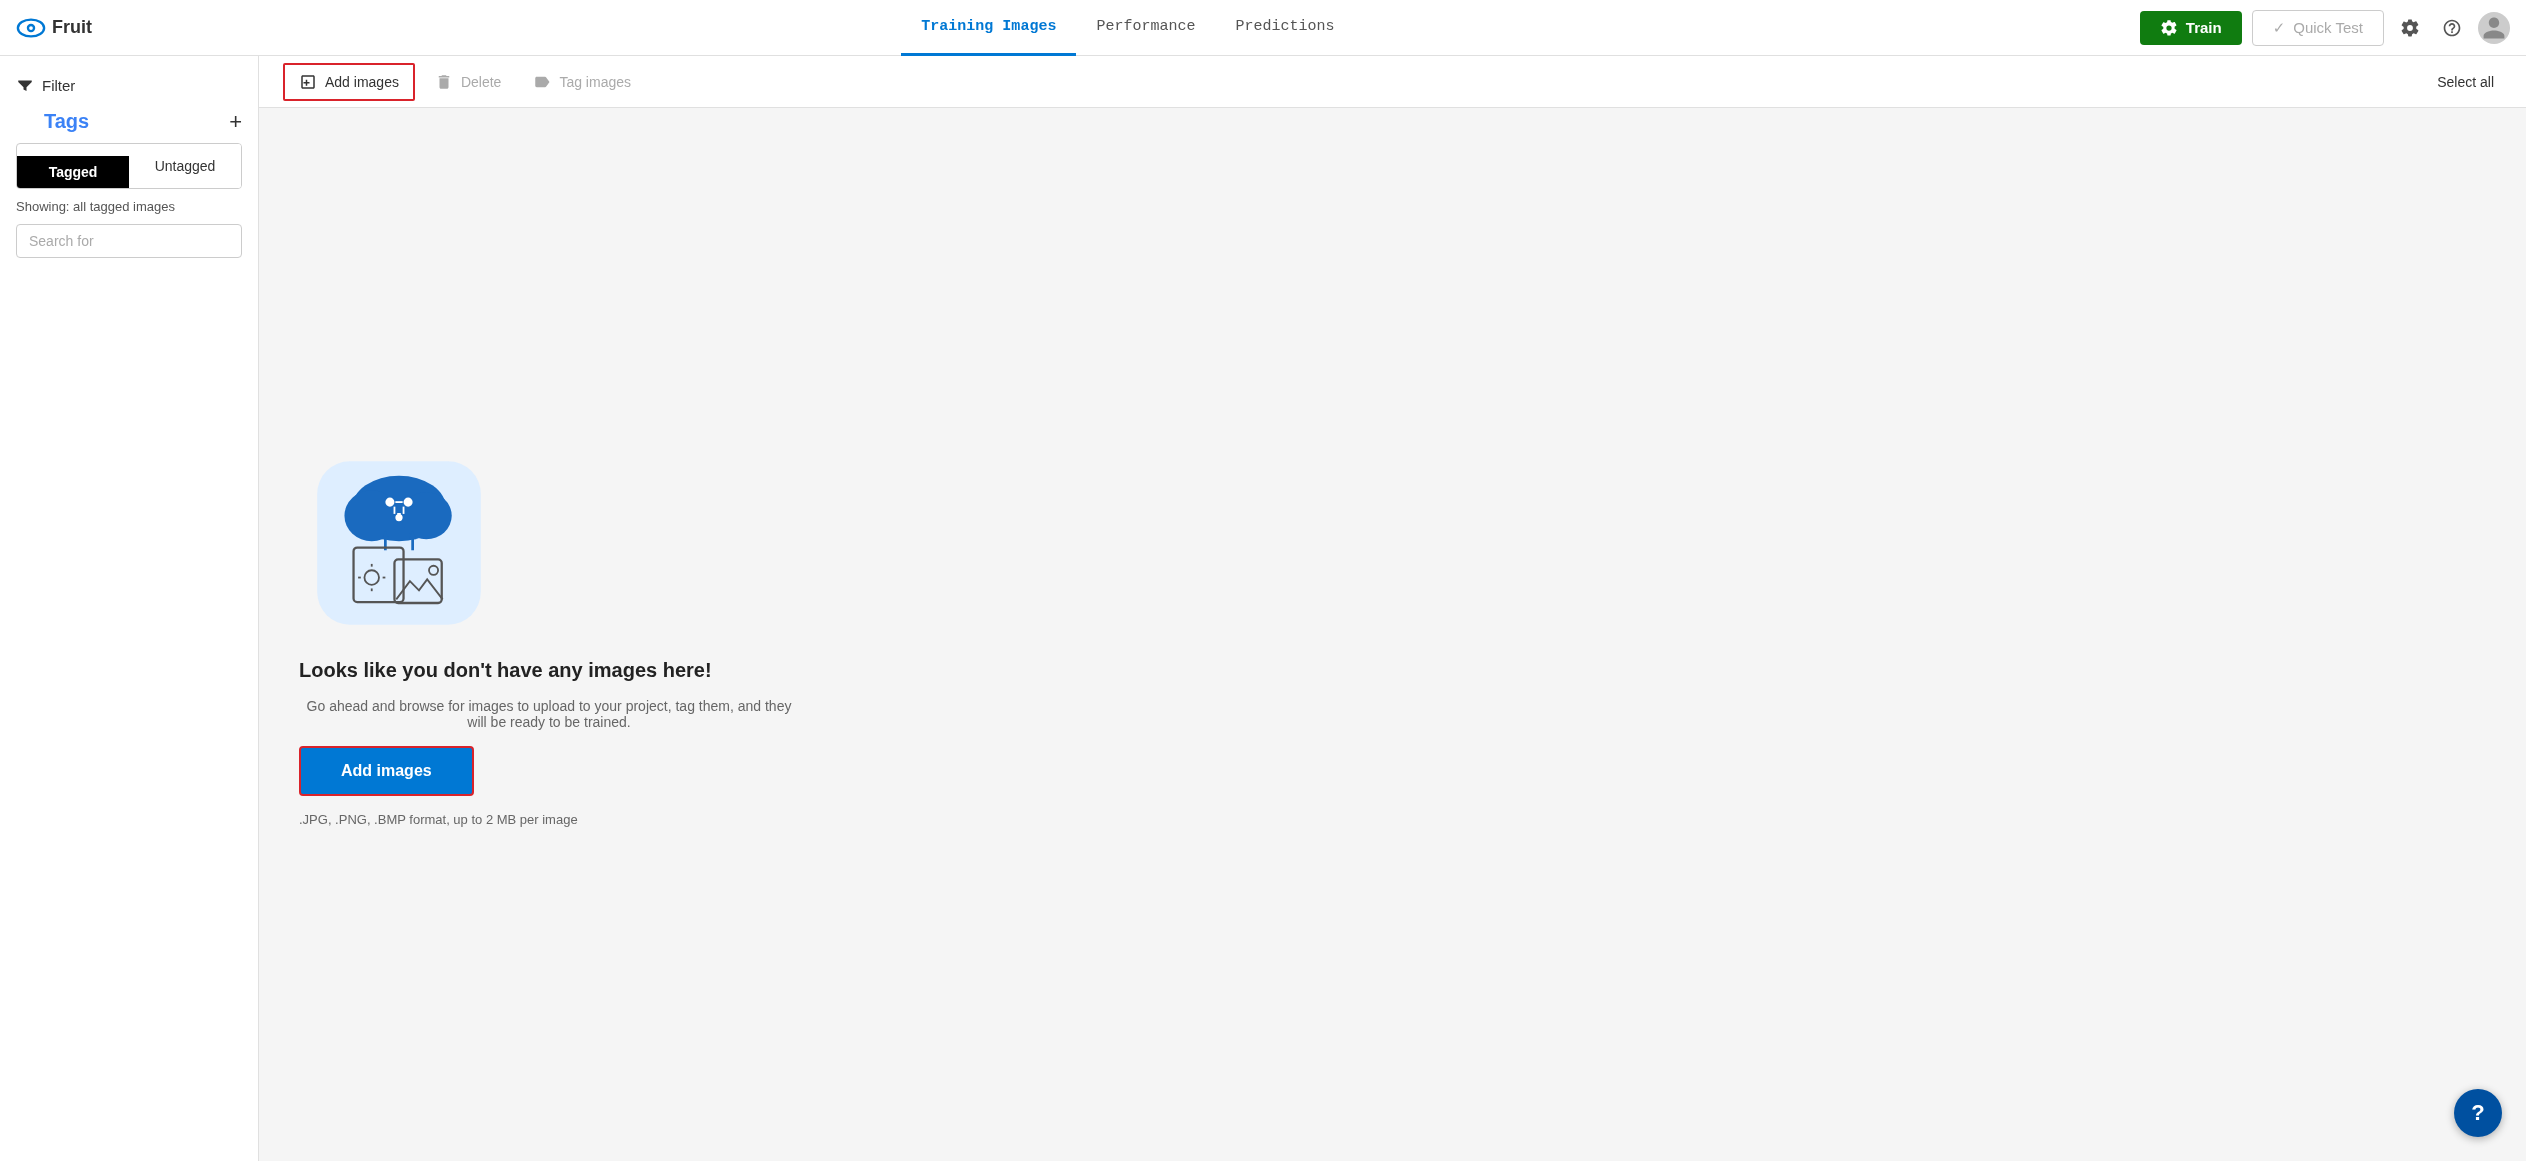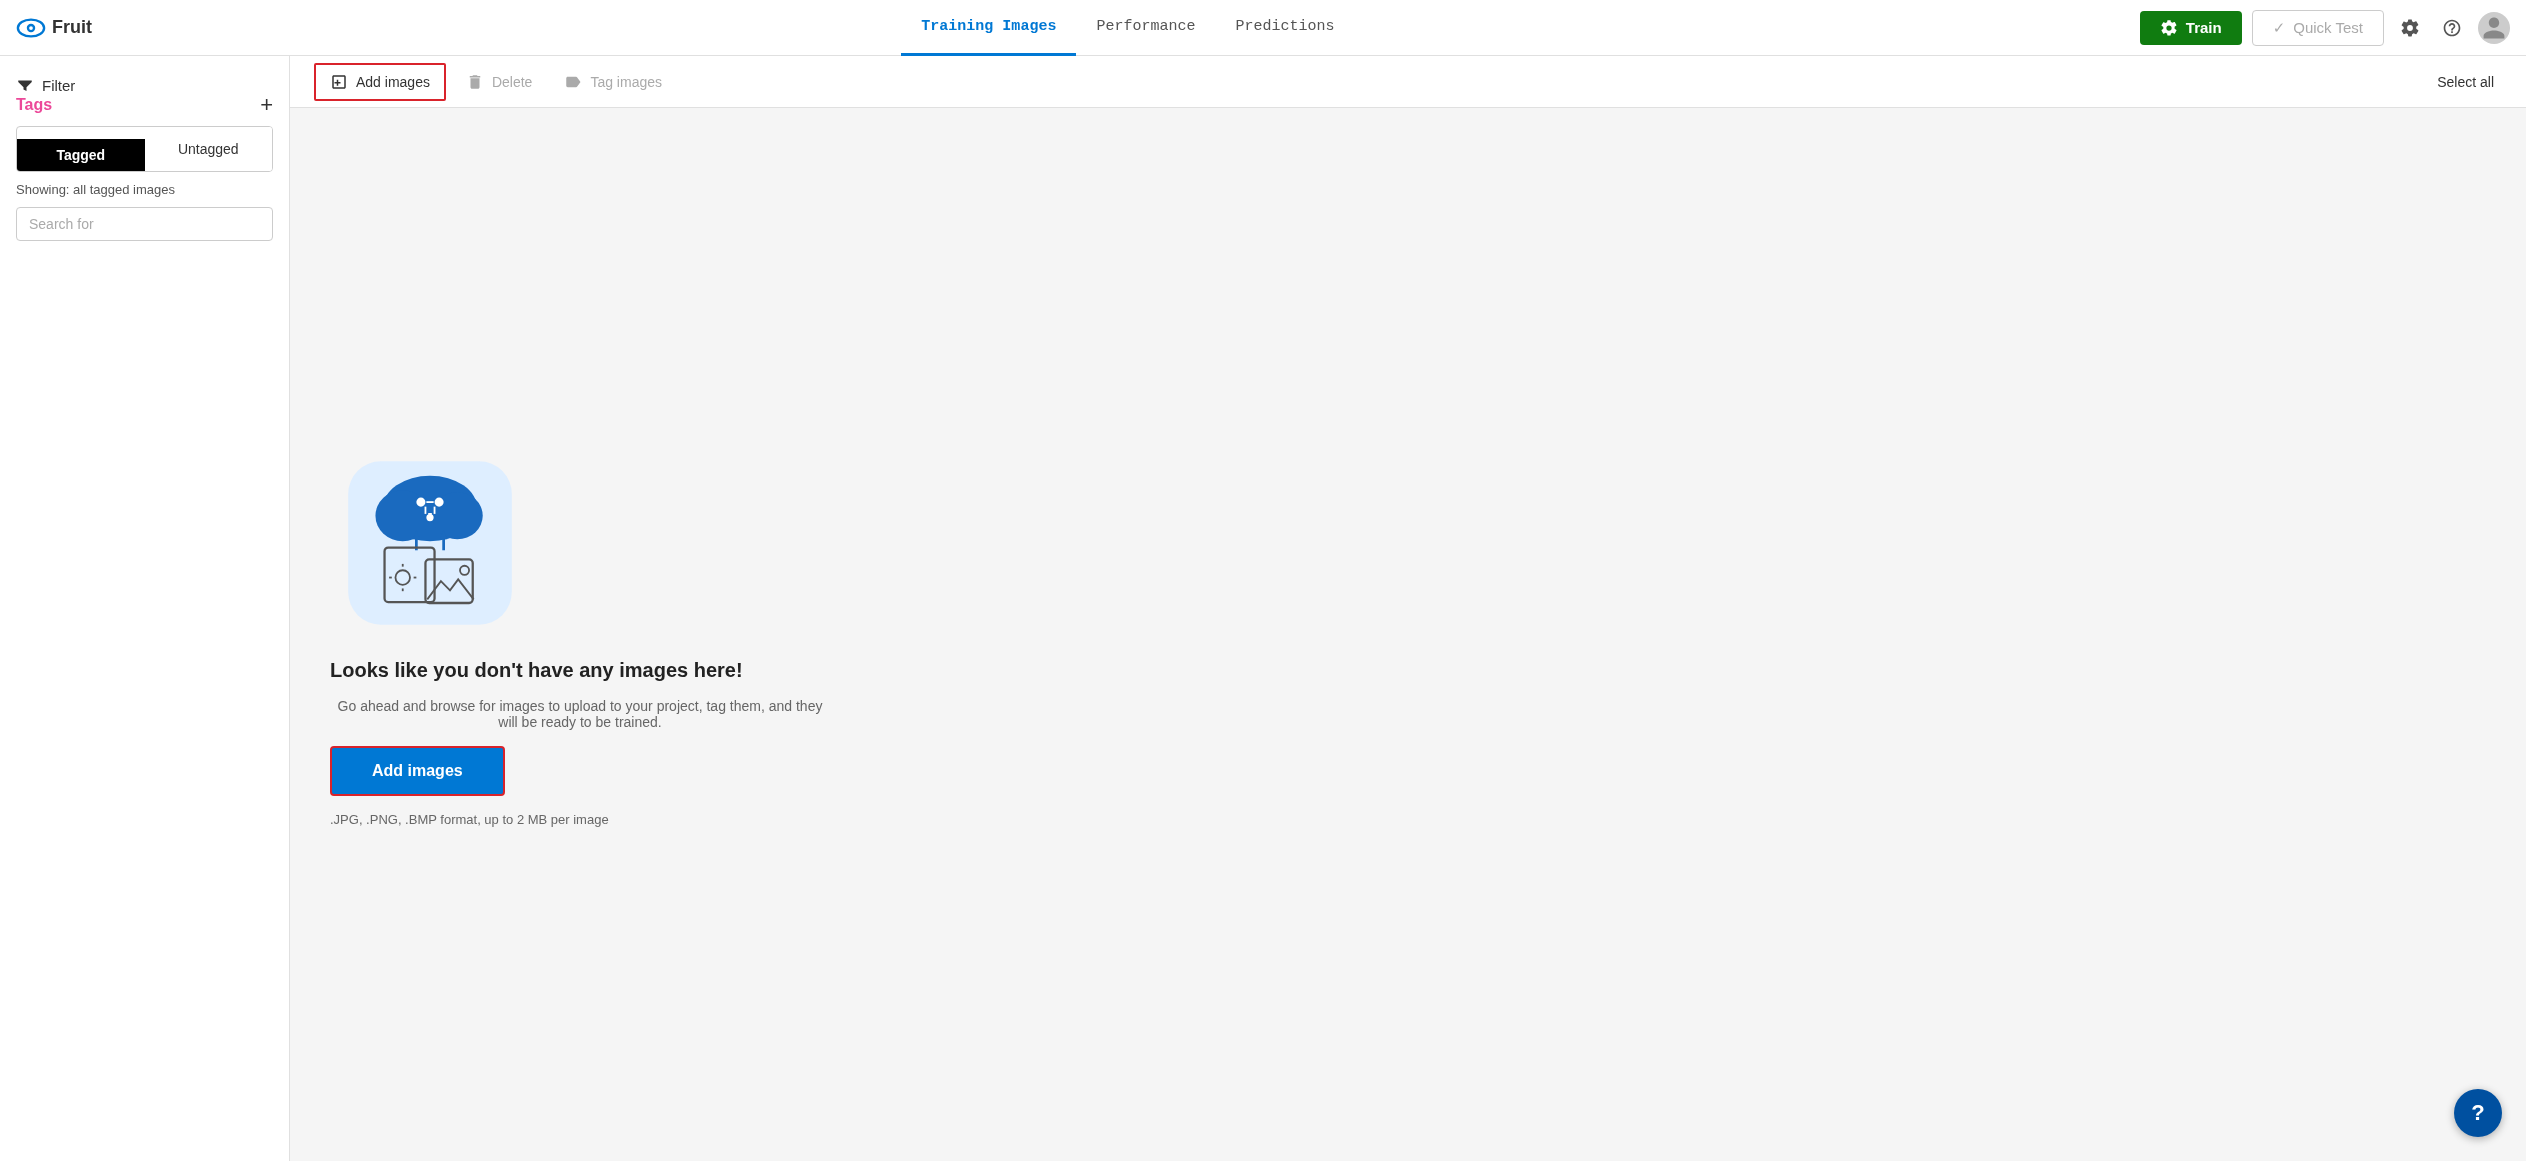--- a/index.html
+++ b/index.html
@@ -105,26 +105,27 @@
     }
 
     
     .app-body {
       display: flex;
       height: calc(100vh - 56px);
     }
 
     
     .sidebar {
-      width: 290px;
+      width: 259px;
       background: #fff;
       border-right: 1px solid #e0e0e0;
       padding: 20px 16px;
       display: flex;
       flex-direction: column;
+      gap: 16px;
       overflow-y: auto;
     }
     .filter-row {
       display: flex;
       align-items: center;
       gap: 8px;
       cursor: pointer;
       color: #333;
       font-size: 15px;
     }
@@ -155,23 +156,24 @@
       pointer-events: none;
       color: #555;
       font-size: 12px;
     }
     .tags-header {
       display: flex;
       align-items: center;
       justify-content: space-between;
     }
     .tags-label {
-      font-size: 16px;
-      font-weight: 600;
-      color: #ec4899;
+      font-size: 20px;
+      font-weight: 600;
+      color: #3b82f6;
+      margin-left: 28px;
     }
     .add-tag-btn {
       background: none;
       border: none;
       font-size: 22px;
       cursor: pointer;
       color: #333;
       line-height: 1;
     }
     .tag-toggle {

